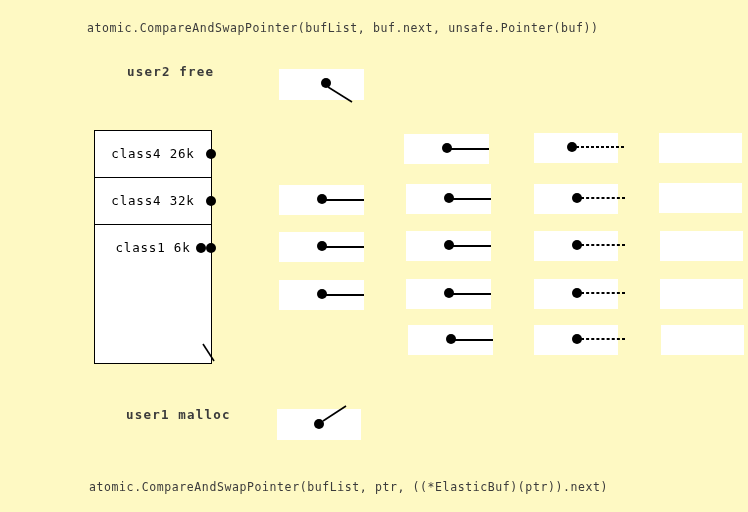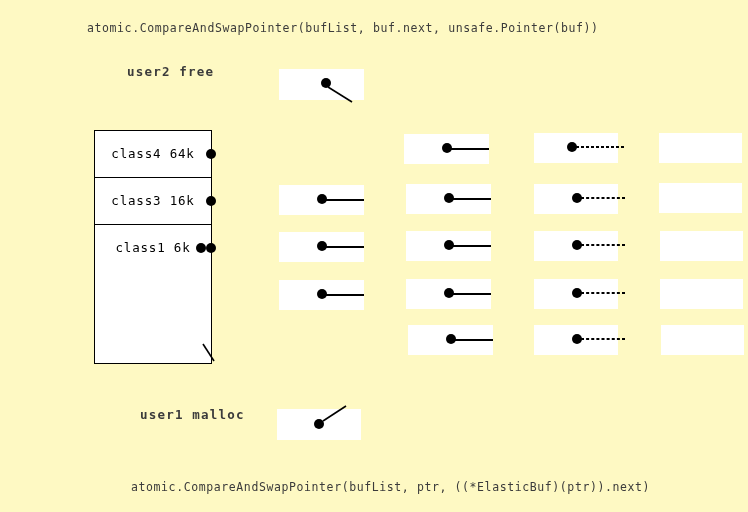--- a/index.html
+++ b/index.html
@@ -19,34 +19,34 @@
   
   .code-caption {
     position: absolute;
     color: #3b3b3b;
     font-family: "DejaVu Sans Mono", "Liberation Mono", monospace;
     font-size: 11.5px;
     letter-spacing: 0.6px;
     white-space: nowrap;
   }
   #caption-top    { left: 87px;  top: 21px; }
-  #caption-bottom { left: 89px;  top: 480px; margin-left: 42px; }
+  #caption-bottom { left: 89px;  top: 480px; }
 
   
   .actor-label {
     position: absolute;
     color: #3b3b3b;
     font-family: "DejaVu Sans Mono", "Liberation Mono", monospace;
     font-size: 12.5px;
     letter-spacing: 1.2px;
     white-space: nowrap;
     font-weight: bold;
   }
   #label-user2 { left: 127px; top: 64px; }
-  #label-user1 { left: 140px; top: 407px; }
+  #label-user1 { left: 126px; top: 407px; }
 
   
   .node-box {
     position: absolute;
     background: #ffffff;
     box-sizing: border-box;
   }
 
   
   #class-table {
@@ -138,29 +138,29 @@
 
   <div class="actor-label" id="label-user2">user2 free</div>
 
   <div class="node-box" id="free-node-box" style="left:279px; top:69px; width:85px; height:31px;">
     <div class="dot" style="left:42px; top:9px;"></div>
   </div>
 
   <div id="class-table">
 
     <div class="class-row">
-      <span class="class-label">class4 64k</span>
+      <span class="class-label">class4 26k</span>
       <span class="head-dot"></span>
     </div>
 
-
     <div class="class-row">
-      <span class="class-label">class3 16k</span>
+      <span class="class-label">class4 32k</span>
       <span class="head-dot"></span>
     </div>
+
 
 
     <div class="class-row">
       <span class="class-label">class1 6k</span>
       <span class="head-dot"></span>
       <span class="dot" style="left:101px; top:18px;"></span>
     </div>
 
   </div>
 

